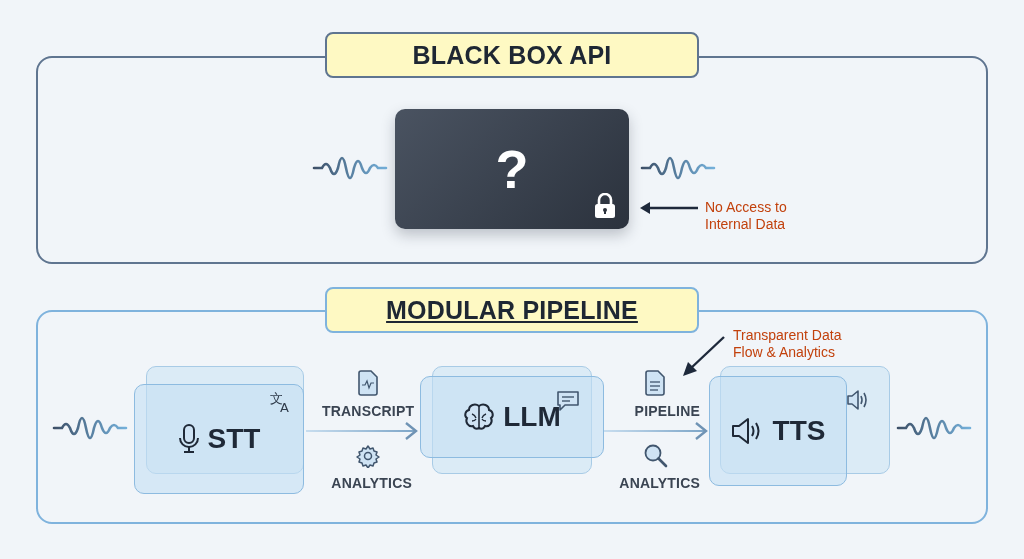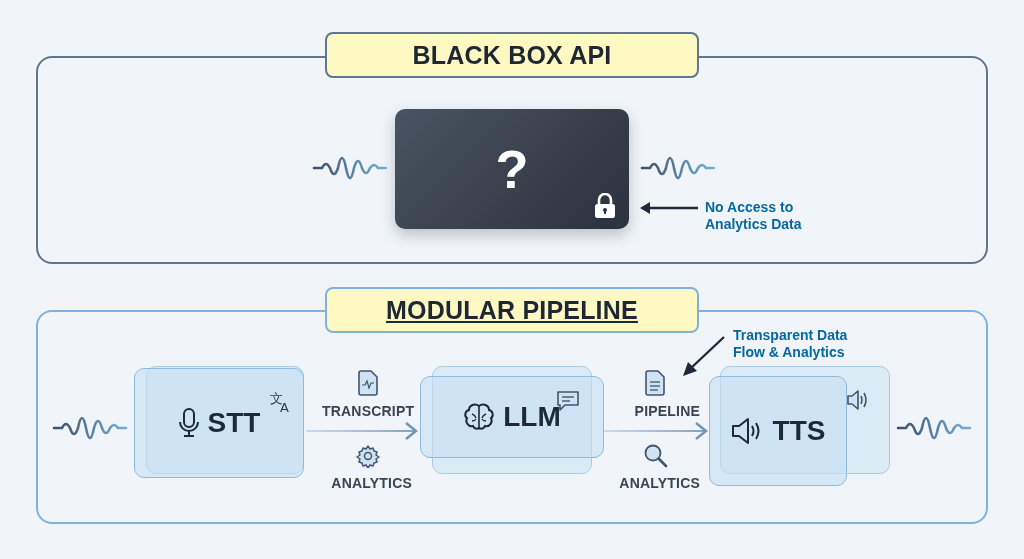--- a/index.html
+++ b/index.html
@@ -5,21 +5,21 @@
   html,body{margin:0;padding:0;}
   body{width:1024px;height:559px;background:#f1f5f9;position:relative;overflow:hidden;font-family:"Liberation Sans",sans-serif;color:#1e293b;}
   .abs{position:absolute;}
   .panel-top{left:36px;top:56px;width:952px;height:208px;border:2.5px solid #5f7590;border-radius:16px;box-sizing:border-box;}
   .title-pill{background:#fef9c3;border-radius:8px;box-sizing:border-box;display:flex;align-items:center;justify-content:center;font-weight:bold;font-size:25px;letter-spacing:0.2px;color:#1e2733;}
   .title-top{left:325px;top:32px;width:374px;height:46px;border:2.5px solid #5f7590;}
   .panel-bot{left:36px;top:310px;width:952px;height:214px;border:2.5px solid #7fb3dd;border-radius:16px;box-sizing:border-box;}
   .title-bot{left:325px;top:287px;width:374px;height:46px;border:2.5px solid #7fb3dd;text-decoration:underline;}
   .blackbox{left:395px;top:109px;width:234px;height:120px;border-radius:10px;background:linear-gradient(135deg,#4a5361,#2b323d);box-shadow:0 6px 14px rgba(30,40,55,0.25);}
   .qmark{left:0;top:0;width:100%;height:100%;display:flex;align-items:center;justify-content:center;color:#fff;font-weight:bold;font-size:54px;}
-  .note{font-size:14px;line-height:17px;color:#0369a1;font-weight:bold;}
+  .note{font-size:14px;line-height:17px;color:#c2410c;}
   .card-back{border:1.5px solid #a8cbe6;border-radius:10px;background:rgba(200,225,244,0.55);box-sizing:border-box;}
   .card-front{border:1.5px solid #8dbbe0;border-radius:10px;background:rgba(196,223,244,0.6);box-sizing:border-box;display:flex;align-items:center;justify-content:center;}
   .card-label{font-weight:bold;font-size:28px;color:#1f2937;margin-left:8px;}
   .small-label{font-size:14px;font-weight:bold;color:#3a4452;letter-spacing:0.2px;text-align:right;width:90px;}
   .flow-line{height:2px;background:linear-gradient(90deg,#c7ddef,#7ea6c8);}
 </style>
 </head>
 <body>
 
 <div class="abs panel-top"></div>
@@ -53,21 +53,21 @@
     <rect x="11" y="17" width="2" height="4" fill="#2b323d"></rect>
   </svg>
 </div>
 
 <svg class="abs" style="left:638px;top:200px" width="62" height="16" viewBox="0 0 62 16">
   <line x1="6" y1="8" x2="60" y2="8" stroke="#1e293b" stroke-width="2.4"></line>
   <path d="M2 8 L12 2 L12 14 Z" fill="#1e293b"></path>
 </svg>
 <div class="abs note" style="left:705px;top:199px">
   <div>No Access to</div>
-  <div>Analytics Data</div>
+  <div>Internal Data</div>
 </div>
 
 <div class="abs panel-bot"></div>
 <div class="abs title-pill title-bot">MODULAR PIPELINE</div>
 
 <svg class="abs" style="left:680px;top:335px" width="46" height="44" viewBox="0 0 46 44">
   <line x1="44" y1="2" x2="10" y2="34" stroke="#1e293b" stroke-width="2.4"></line>
   <path d="M3 41 L8 27 L17 36 Z" fill="#1e293b"></path>
 </svg>
 <div class="abs note" style="left:733px;top:327px">
@@ -88,21 +88,21 @@
   <defs>
       <linearGradient id="wg4" x1="0" x2="1">
         <stop offset="0" stop-color="#3d5068"></stop>
         <stop offset="1" stop-color="#74b0da"></stop>
       </linearGradient>
     </defs>
   <path d="M2 22 L10 22 Q14 14 18 22 Q22 34 26 22 Q30 2 34 22 Q38 42 42 22 Q46 8 50 22 Q54 32 58 22 Q62 16 66 22 L74 22" fill="none" stroke="url(#wg4)" stroke-width="2.6" stroke-linecap="round"></path>
 </svg>
 
 <div class="abs card-back" style="left:146px;top:366px;width:158px;height:108px"></div>
-<div class="abs card-front" style="left:134px;top:368px;width:170px;height:110px">
+<div class="abs card-front" style="left:134px;top:384px;width:170px;height:110px">
   <svg width="22" height="32" viewBox="0 0 22 32">
     <rect x="6" y="2" width="10" height="18" rx="5" fill="#cfe3f4" stroke="#1f2937" stroke-width="2"></rect>
     <path d="M2 15 a9 9 0 0 0 18 0" fill="none" stroke="#1f2937" stroke-width="2"></path>
     <line x1="11" y1="24" x2="11" y2="29" stroke="#1f2937" stroke-width="2"></line>
     <line x1="6" y1="29" x2="16" y2="29" stroke="#1f2937" stroke-width="2"></line>
   </svg>
   <span class="card-label">STT</span>
 </div>
 <svg class="abs" style="left:270px;top:391px" width="24" height="22" viewBox="0 0 24 22">
   <text x="0" y="12" font-size="13" font-family="DejaVu Sans, sans-serif" fill="#2f3b4a">文</text>

